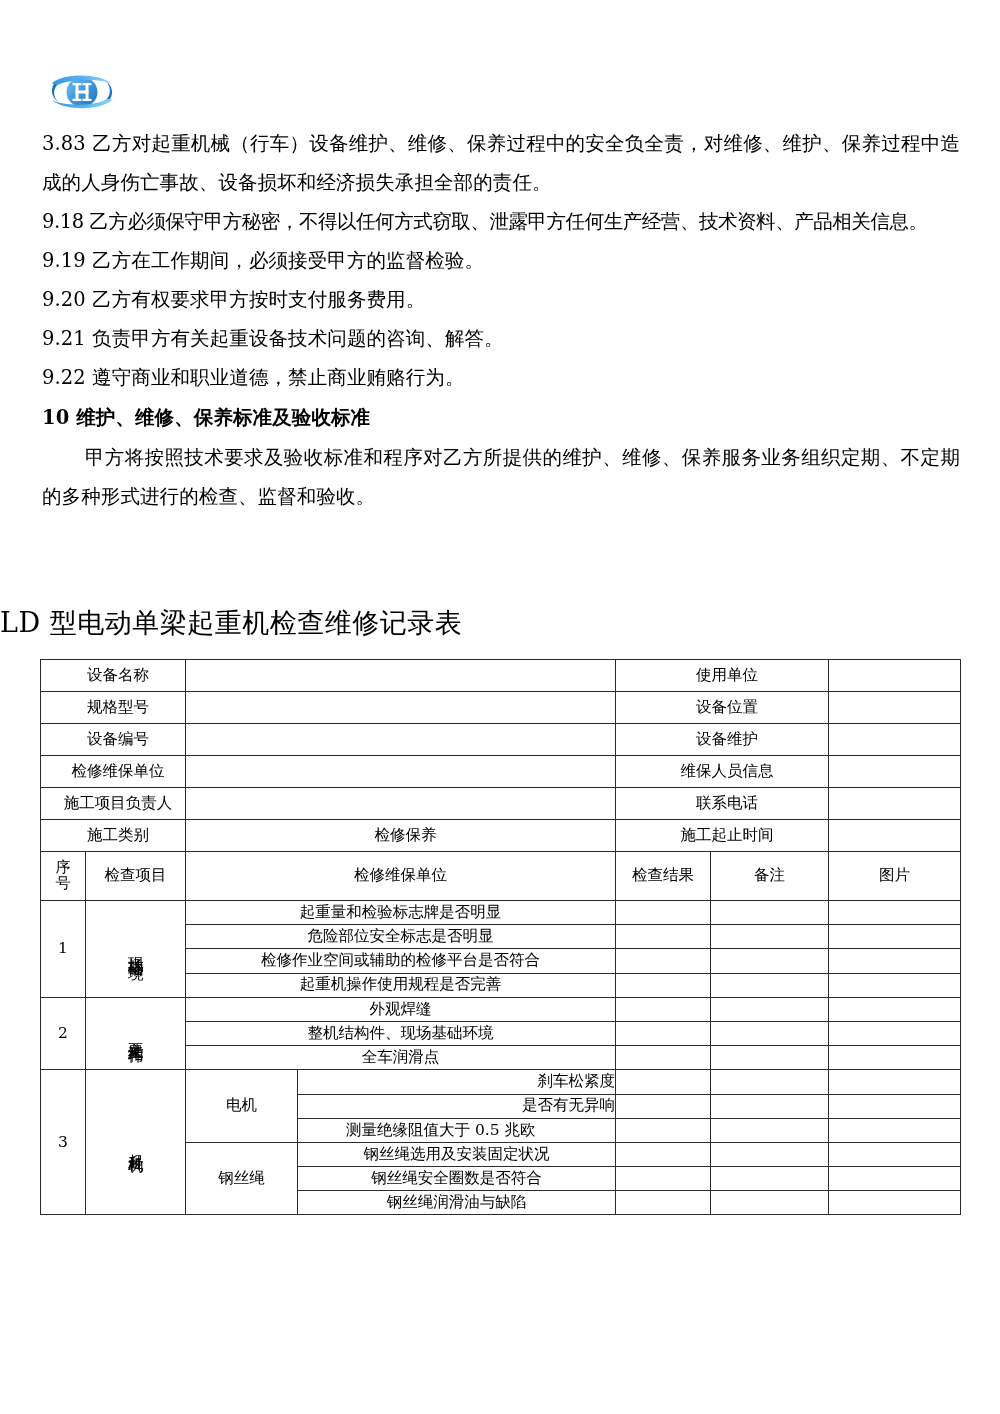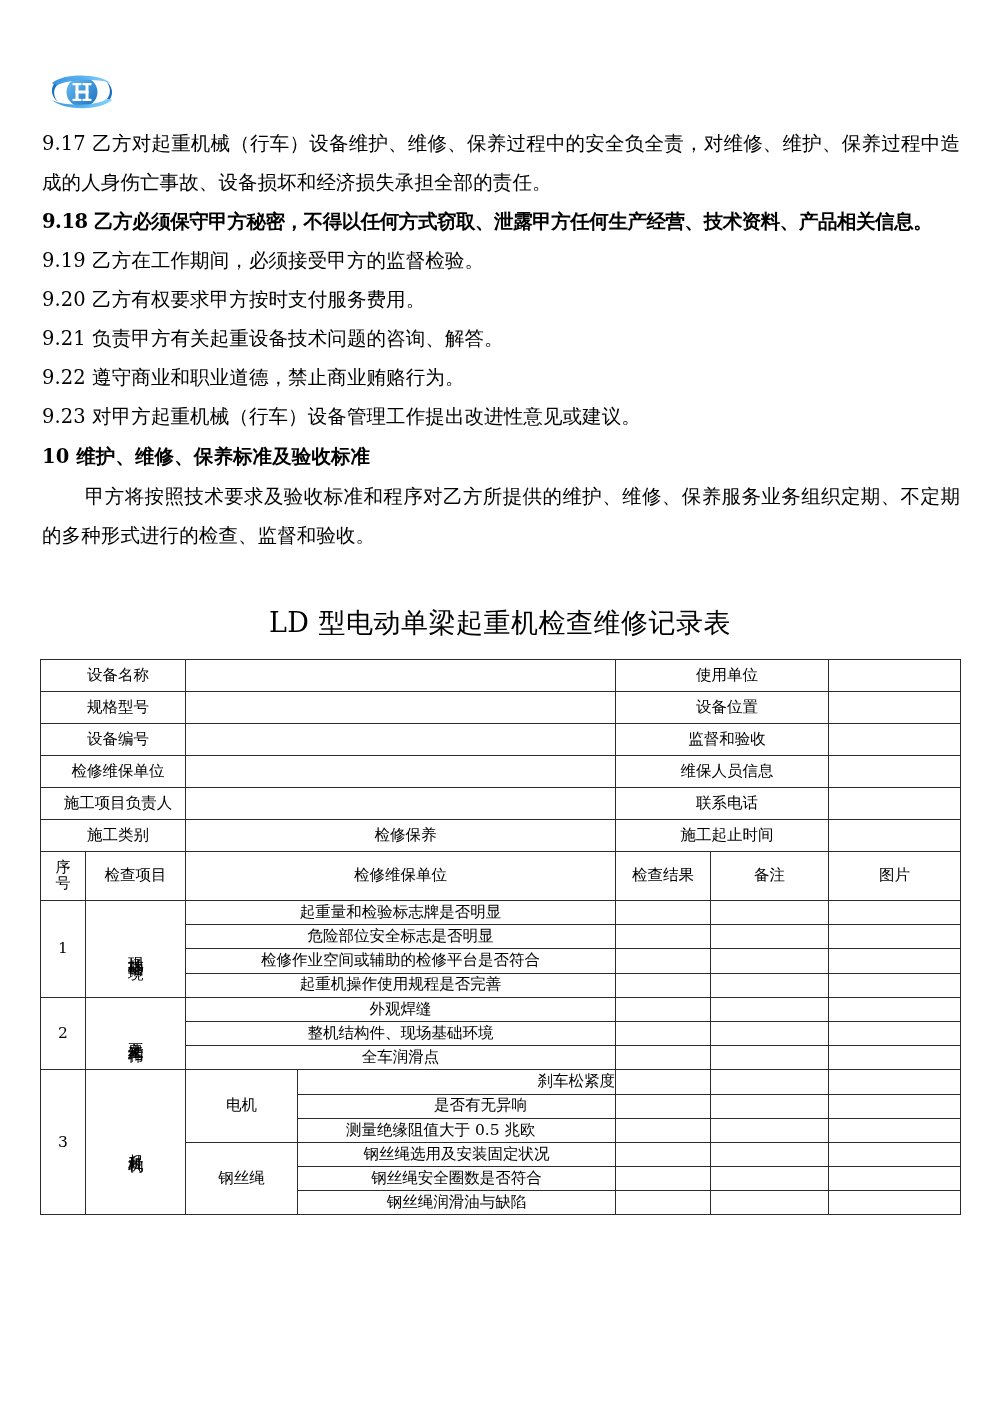--- a/index.html
+++ b/index.html
@@ -46,29 +46,28 @@
     text-align: justify;
     text-justify: inter-ideograph;
     margin: 0;
     letter-spacing: 0.1px;
   }
   .para.heading {
     font-weight: bold;
     line-height: 41px;
   }
   .para.indent { text-indent: 2.2em; }
-  .para.compact { letter-spacing: -0.45px; font-weight: bold; }
+  .para.compact { letter-spacing: -0.45px; }
 
   
   .table-title {
     position: absolute;
     left: 0;
     top: 605px;
     width: 1000px;
-    text-align: center;
     font-size: 27px;
     line-height: 36px;
     letter-spacing: 0.5px;
   }
 
   
   .rec-table {
     position: absolute;
     left: 40px;
     top: 659px;
@@ -144,27 +143,26 @@
         <rect x="27.5" y="20.5" width="13" height="3" rx="0.6"></rect>
         <rect x="24.5" y="13" width="9" height="2.2" rx="0.6"></rect>
         <rect x="34.5" y="13" width="9" height="2.2" rx="0.6"></rect>
         <rect x="24.5" y="28.8" width="9" height="2.2" rx="0.6"></rect>
         <rect x="34.5" y="28.8" width="9" height="2.2" rx="0.6"></rect>
       </g>
     </svg>
   </div>
 
   <div class="doc-body">
-    <p class="para">9.17 乙方对起重机械（行车）设备维护、维修、保养过程中的安全负全责，对维修、维护、保养过程中造成的人身伤亡事故、设备损坏和经济损失承担全部的责任。</p>
+    <p class="para">3.83 乙方对起重机械（行车）设备维护、维修、保养过程中的安全负全责，对维修、维护、保养过程中造成的人身伤亡事故、设备损坏和经济损失承担全部的责任。</p>
     <p class="para compact">9.18 乙方必须保守甲方秘密，不得以任何方式窃取、泄露甲方任何生产经营、技术资料、产品相关信息。</p>
     <p class="para">9.19 乙方在工作期间，必须接受甲方的监督检验。</p>
     <p class="para">9.20 乙方有权要求甲方按时支付服务费用。</p>
     <p class="para">9.21 负责甲方有关起重设备技术问题的咨询、解答。</p>
     <p class="para">9.22 遵守商业和职业道德，禁止商业贿赂行为。</p>
-    <p class="para">9.23 对甲方起重机械（行车）设备管理工作提出改进性意见或建议。</p>
     <p class="para heading">10 维护、维修、保养标准及验收标准</p>
     <p class="para indent">甲方将按照技术要求及验收标准和程序对乙方所提供的维护、维修、保养服务业务组织定期、不定期的多种形式进行的检查、监督和验收。</p>
   </div>
 
   <div class="table-title">LD 型电动单梁起重机检查维修记录表</div>
 
   <table class="rec-table">
     <colgroup>
       <col class="c-seq">
         <col class="c-proj">
@@ -184,21 +182,21 @@
       </tr>
       <tr>
         <td class="lbl" colspan="2">规格型号</td>
         <td class="lbl blank" colspan="2"></td>
         <td class="lbl" colspan="2">设备位置</td>
         <td class="lbl blank"></td>
       </tr>
       <tr>
         <td class="lbl" colspan="2">设备编号</td>
         <td class="lbl blank" colspan="2"></td>
-        <td class="lbl" colspan="2">监督和验收</td>
+        <td class="lbl" colspan="2">设备维护</td>
         <td class="lbl blank"></td>
       </tr>
       <tr>
         <td class="lbl" colspan="2">检修维保单位</td>
         <td class="lbl blank" colspan="2"></td>
         <td class="lbl" colspan="2">维保人员信息</td>
         <td class="lbl blank"></td>
       </tr>
       <tr>
         <td class="lbl" colspan="2">施工项目负责人</td>
@@ -276,21 +274,21 @@
       <tr>
         <td class="item" rowspan="6">3</td>
         <td class="item v-cell" rowspan="6"><span class="vtext">起升机构</span></td>
         <td class="item" rowspan="3">电机</td>
         <td class="item" style="text-align:right;padding-left:48px;">刹车松紧度</td>
         <td class="item blank"></td>
         <td class="item blank"></td>
         <td class="item blank"></td>
       </tr>
       <tr>
-        <td class="item" style="text-align:center;padding-left:48px;">是否有无异响</td>
+        <td class="item" style="text-align:right;padding-left:48px;">是否有无异响</td>
         <td class="item blank"></td>
         <td class="item blank"></td>
         <td class="item blank"></td>
       </tr>
       <tr>
         <td class="item" style="text-align:left;padding-left:48px;">测量绝缘阻值大于 0.5 兆欧</td>
         <td class="item blank"></td>
         <td class="item blank"></td>
         <td class="item blank"></td>
       </tr>

